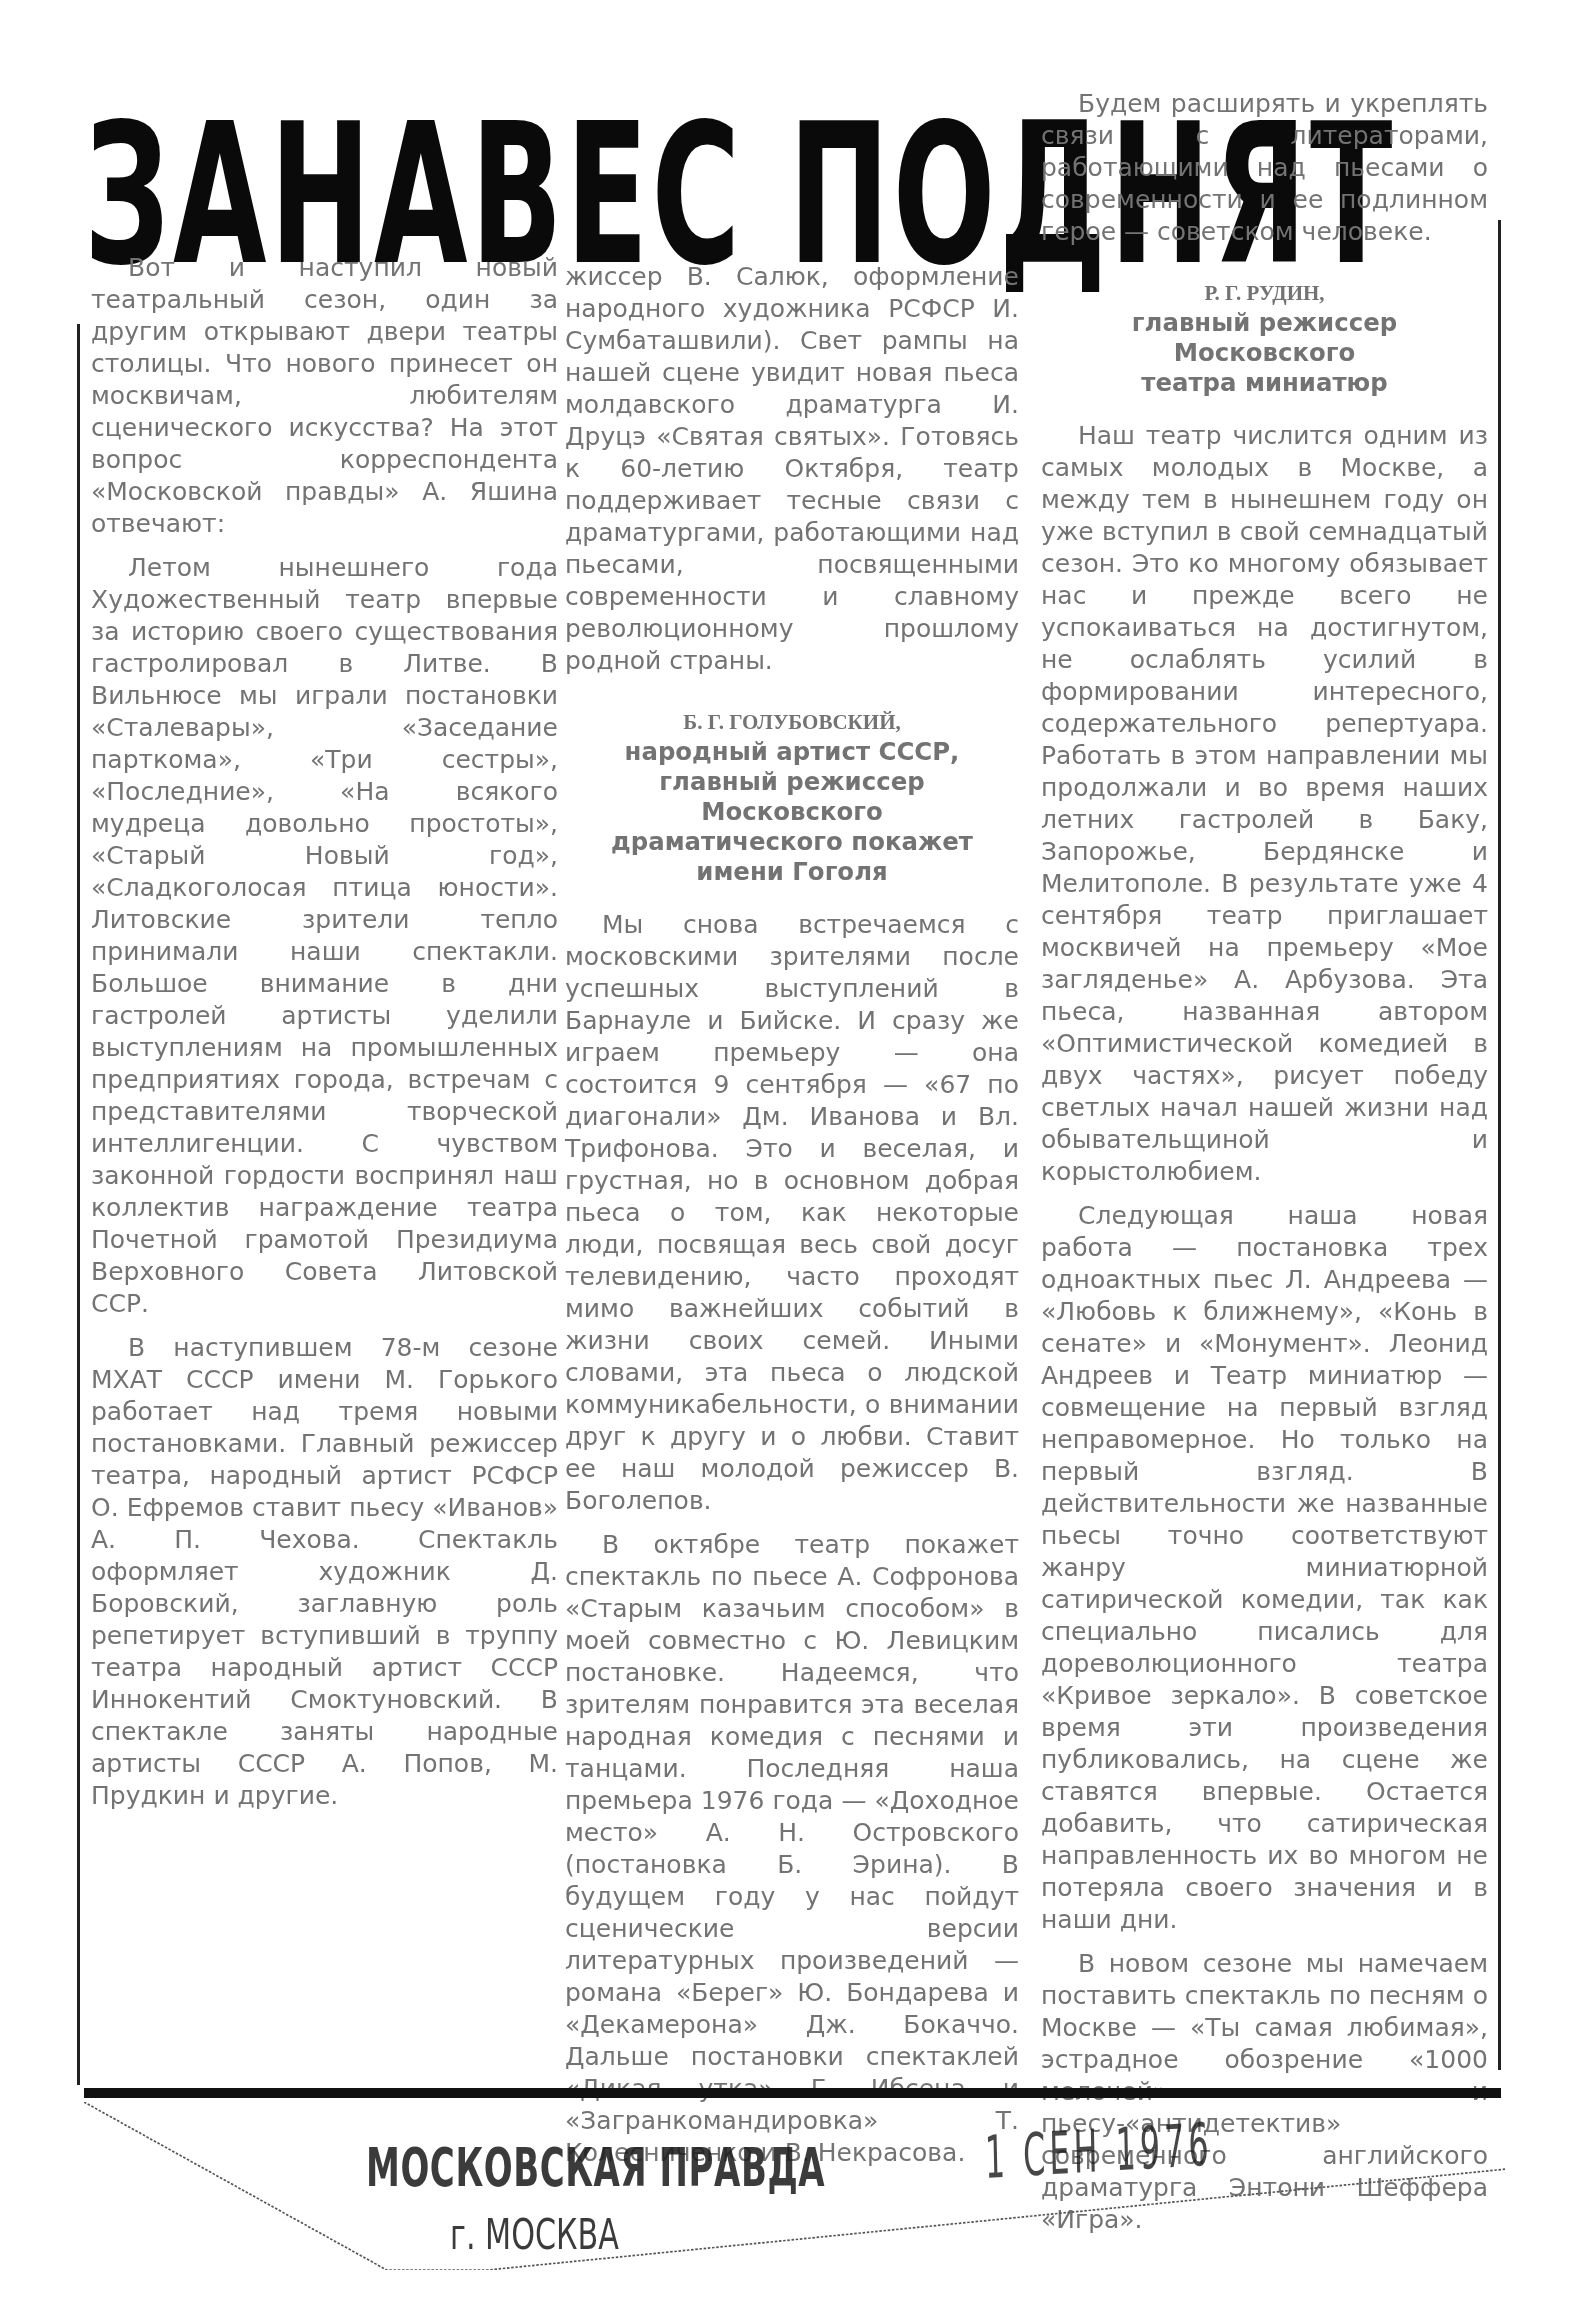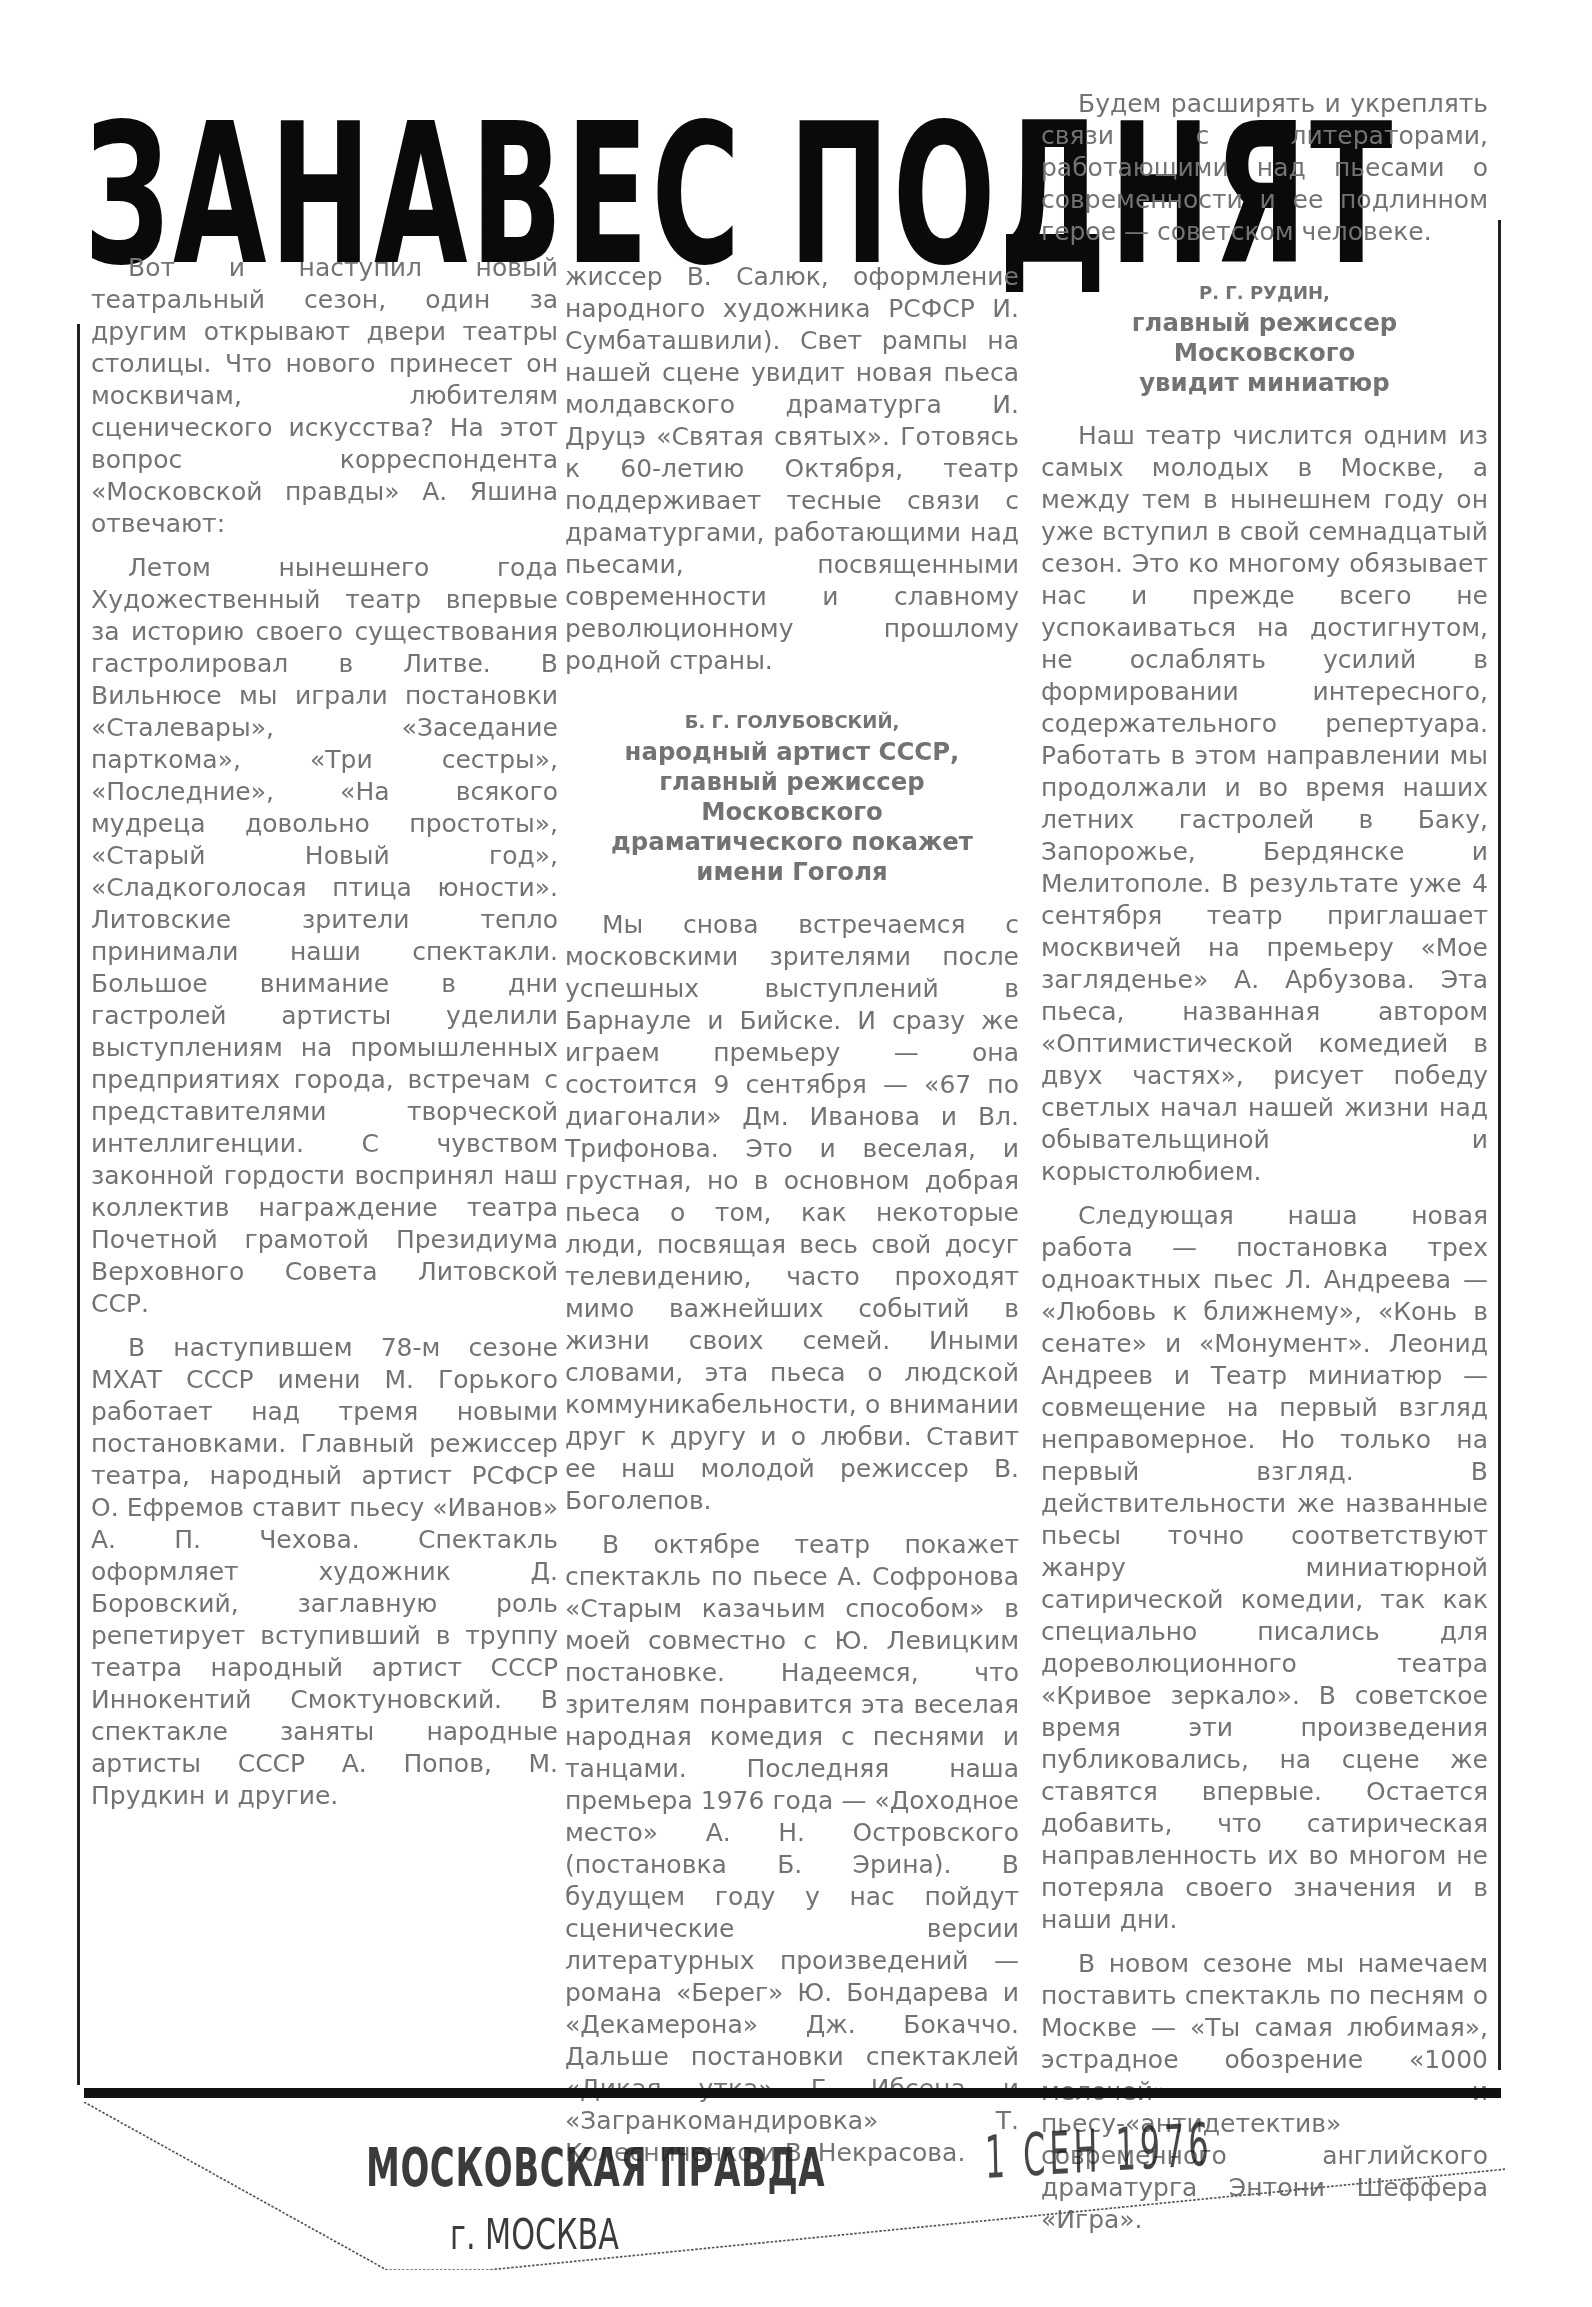--- a/index.html
+++ b/index.html
@@ -15,21 +15,21 @@
               transform: scaleX(0.62); transform-origin: left top; color: #0a0a0a; }
   .col { position: absolute; font-size: 25px; line-height: 32px; text-align: justify;
          font-family: "DejaVu Sans", sans-serif; color: #737373; }
   .col p { margin: 0 0 11.8px 0; text-indent: 37px; hyphens: manual; }
   .col1 { left: 91px; top: 252px; width: 467px; }
   .col2 { left: 565px; top: 261px; width: 454px; }
   .col3 { left: 1041px; top: 88px; width: 447px; }
   .byline { text-align: center; font-weight: bold; font-size: 24.4px; line-height: 30px;
             margin: 30px 0 22px 0; }
   .byline div { text-indent: 0; }
-  .byline .name { font-size: 18px; }
+  .byline .name { font-size: 21px; font-family: Liberation Serif, serif; }
   .stamp { position: absolute; font-family: "DejaVu Sans Condensed", "DejaVu Sans", sans-serif;
            color: #1a1a1a; white-space: nowrap; }
   .stamp-paper { left: 366px; top: 2136px; font-size: 54px; font-weight: bold; letter-spacing: 0.8px;
                  transform: scaleX(0.7); transform-origin: left top; opacity: 0.85; }
   .stamp-city { left: 450px; top: 2210px; font-size: 42px;
                 transform: scaleX(0.8); transform-origin: left top; opacity: 0.85; }
   .stamp-date { left: 984px; top: 2123px; font-size: 59px; letter-spacing: 6.7px;
                 transform: scaleX(0.6) rotate(-2deg); transform-origin: left top; opacity: 0.8; }
   .fold { position: absolute; left: 84px; top: 2102px; width: 1421px; height: 168px; }
 </style>
@@ -60,21 +60,21 @@
     </div>
     <p>Мы снова встречаемся с московскими зрителями после успешных выступлений в Барнауле и Бийске. И сразу же играем премьеру — она состоится 9 сентября — «67 по диагонали» Дм. Иванова и Вл. Трифонова. Это и веселая, и грустная, но в основном добрая пьеса о том, как некоторые люди, посвящая весь свой досуг телевидению, часто проходят мимо важнейших событий в жизни своих семей. Иными словами, эта пьеса о людской коммуникабельности, о внимании друг к другу и о любви. Ставит ее наш молодой режиссер В. Боголепов.</p>
     <p>В октябре театр покажет спектакль по пьесе А. Софронова «Старым казачьим способом» в моей совместно с Ю. Левицким постановке. Надеемся, что зрителям понравится эта веселая народная комедия с песнями и танцами. Последняя наша премьера 1976 года — «Доходное место» А. Н. Островского (постановка Б. Эрина). В будущем году у нас пойдут сценические версии литературных произведений — романа «Берег» Ю. Бондарева и «Декамерона» Дж. Бокаччо. Дальше постановки спектаклей «Дикая утка» Г. Ибсена и «Загранкомандировка» Т. Колесниченко и В. Некрасова.</p>
   </div>
 
   <div class="col col3">
     <p>Будем расширять и укреплять связи с литераторами, работающими над пьесами о современности и ее подлинном герое — советском человеке.</p>
     <div class="byline">
       <div class="name">Р. Г. РУДИН,</div>
       <div>главный режиссер Московского</div>
-      <div>увидит миниатюр</div>
+      <div>театра миниатюр</div>
     </div>
     <p>Наш театр числится одним из самых молодых в Москве, а между тем в нынешнем году он уже вступил в свой семнадцатый сезон. Это ко многому обязывает нас и прежде всего не успокаиваться на достигнутом, не ослаблять усилий в формировании интересного, содержательного репертуара. Работать в этом направлении мы продолжали и во время наших летних гастролей в Баку, Запорожье, Бердянске и Мелитополе. В результате уже 4 сентября театр приглашает москвичей на премьеру «Мое загляденье» А. Арбузова. Эта пьеса, названная автором «Оптимистической комедией в двух частях», рисует победу светлых начал нашей жизни над обывательщиной и корыстолюбием.</p>
     <p>Следующая наша новая работа — постановка трех одноактных пьес Л. Андреева — «Любовь к ближнему», «Конь в сенате» и «Монумент». Леонид Андреев и Театр миниатюр — совмещение на первый взгляд неправомерное. Но только на первый взгляд. В действительности же названные пьесы точно соответствуют жанру миниатюрной сатирической комедии, так как специально писались для дореволюционного театра «Кривое зеркало». В советское время эти произведения публиковались, на сцене же ставятся впервые. Остается добавить, что сатирическая направленность их во многом не потеряла своего значения и в наши дни.</p>
     <p>В новом сезоне мы намечаем поставить спектакль по песням о Москве — «Ты самая любимая», эстрадное обозрение «1000 мелочей» и пьесу-«антидетектив» современного английского драматурга Энтони Шеффера «Игра».</p>
   </div>
 
   <div class="bottom-rule"></div>
 
   <svg class="fold" viewBox="0 0 1690 200" preserveAspectRatio="none">
     <polyline points="0,0 360,200 480,200 1690,80" fill="none" stroke="#555" stroke-width="2" stroke-dasharray="3 2"></polyline>

